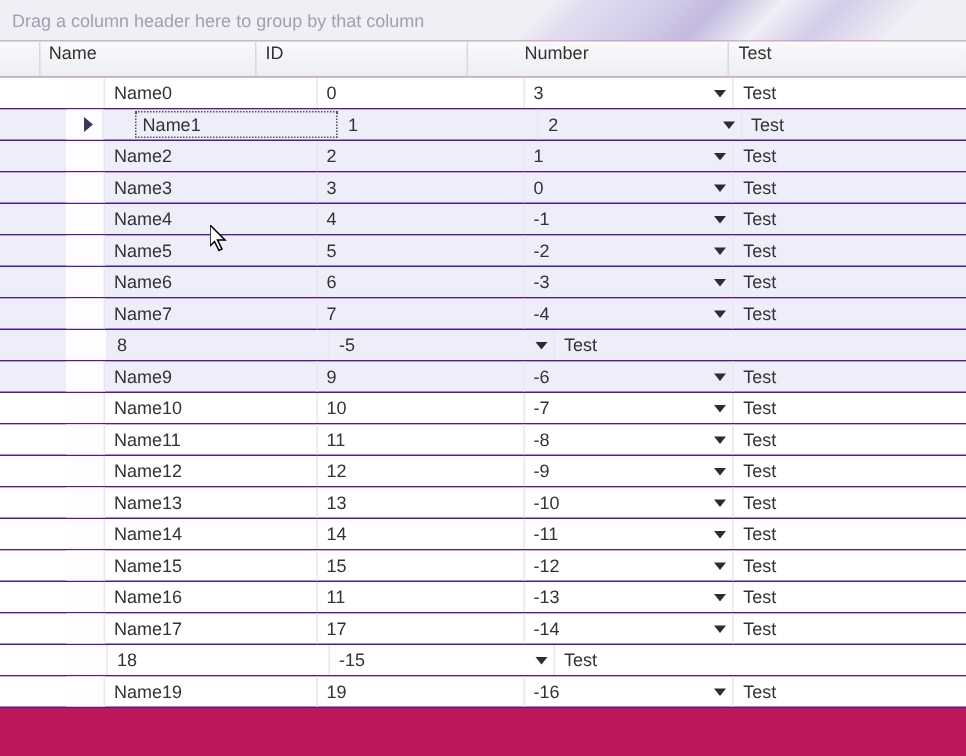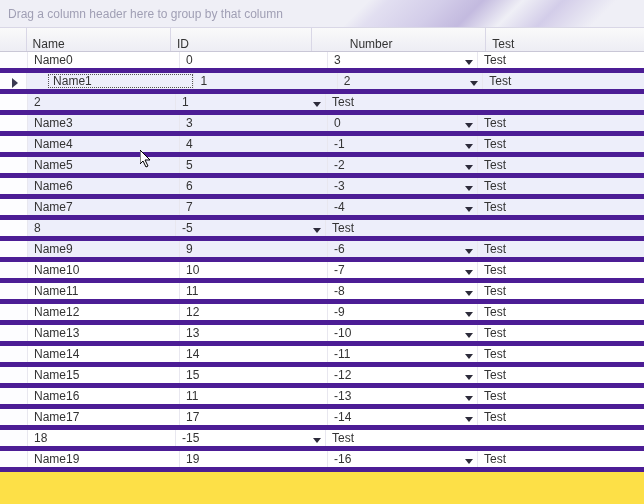--- a/index.html
+++ b/index.html
@@ -1,21 +1,21 @@
 <!DOCTYPE html>
 <html><head>
 <meta charset="utf-8">
 <style>
   * { box-sizing: border-box; margin: 0; padding: 0; }
   html, body { width: 644px; height: 504px; overflow: hidden; font-family: "Segoe UI", Tahoma, Arial, sans-serif; font-size: 12px; color: #333; background: #fff; }
 
   .frame {
     width: 644px;
     height: 504px;
-    background: #fde047;
+    background: #be185d;
     position: relative;
   }
 
   .grouppanel {
     height: 28px;
     line-height: 28px;
     padding-left: 8px;
     color: #a09fb4;
     background: linear-gradient(135deg, #efeff6 0%, #efeff6 55%, #e2dff1 58%, #d3cde9 66%, #c3badf 72%, #efeff6 78%, #d3cde9 84%, #efeff6 92%);
     border-bottom: 1px solid #d9d7e6;
@@ -38,38 +38,39 @@
   }
   .rowhdr-col {
     width: 28px;
     border-right: 1px solid #d9d7e6;
     position: relative;
   }
   .col {
     border-right: 1px solid #d9d7e6;
     padding: 0 6px;
     display: flex;
-    align-items: flex-end;
+    align-items: flex-start;
     position: relative;
   }
   .col-name   { width: 152px; }
   .col-id     { width: 148px; }
   .col-number { width: 150px; margin-left: 32px; }
   .col-test   { width: 166px; border-right: none; }
 
   .body {
     overflow-y: auto;
     height: calc(504px - 28px - 24px);
   }
 
   .row {
     display: flex;
     height: 21px;
-    border-bottom: 5px solid #4c1d95;
+    border-bottom: 1px solid #4c1d95;
     background: #fff;
+    padding-left: 44px;
   }
   .row.banded { background: #edeefa; }
   .row .cell {
     border-right: 1px solid #e8e7ef;
     padding: 0 6px;
     display: flex;
     align-items: center;
     overflow: hidden;
     white-space: nowrap;
     position: relative;
@@ -173,20 +174,23 @@
           <div class="cell number">
             <span>2</span>
             <span class="dd"></span>
           </div>
           <div class="cell test">
             <span>Test</span>
           </div>
         </div>
         <div class="row banded">
           <div class="rowhdr"></div>
+          <div class="cell name">
+            <span>Name2</span>
+          </div>
           <div class="cell id">
             <span>2</span>
           </div>
           <div class="cell number">
             <span>1</span>
             <span class="dd"></span>
           </div>
           <div class="cell test">
             <span>Test</span>
           </div>

